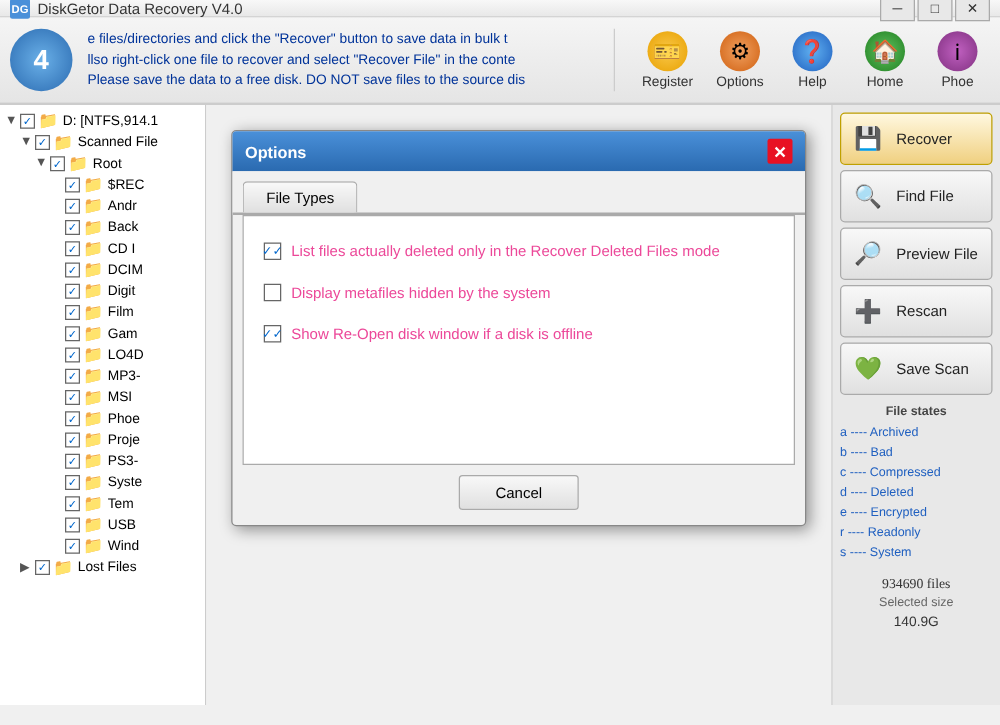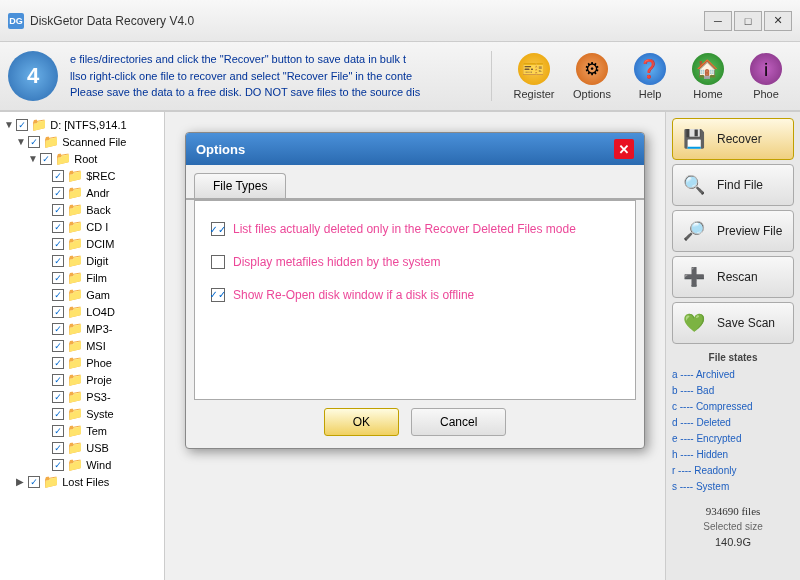--- a/index.html
+++ b/index.html
@@ -1,21 +1,21 @@
 <!DOCTYPE html>
 <html><head>
   <meta charset="utf-8">
   <style>
     * { box-sizing: border-box; margin: 0; padding: 0; }
     body { font-family: 'Segoe UI', Tahoma, Geneva, Verdana, sans-serif; font-size: 12px; background: #f0f0f0; width: 800px; height: 580px; overflow: hidden; }
 
     
     .titlebar {
       background: linear-gradient(to bottom, #f8f8f8, #e8e8e8);
-      height: 42px;
+      height: 14px;
       display: flex;
       align-items: center;
       padding: 0 8px;
       border-bottom: 1px solid #ccc;
       justify-content: space-between;
     }
     .titlebar-left { display: flex; align-items: center; gap: 6px; font-size: 12px; color: #333; }
     .titlebar-icon { width: 16px; height: 16px; background: #4a90d9; border-radius: 2px; display: flex; align-items: center; justify-content: center; color: white; font-size: 9px; font-weight: bold; }
     .titlebar-controls { display: flex; gap: 2px; }
     .titlebar-btn { width: 28px; height: 20px; background: #e8e8e8; border: 1px solid #aaa; display: flex; align-items: center; justify-content: center; cursor: pointer; font-size: 11px; color: #333; }
@@ -432,21 +432,20 @@
           <div class="checkbox-row">
             <div class="checkbox-input"></div>
             <span class="checkbox-label">Display metafiles hidden by the system</span>
           </div>
           <div class="checkbox-row">
             <div class="checkbox-input checked">✓</div>
             <span class="checkbox-label">Show Re-Open disk window if a disk is offline</span>
           </div>
         </div>
         <div class="modal-footer">
-          <button class="modal-btn ok">OK</button>
           <button class="modal-btn cancel">Cancel</button>
         </div>
       </div>
     </div>
   </div>
 
   <div class="right-panel">
     <div class="action-btn highlighted">
       <div class="btn-icon icon-recover">💾</div>
       <span>Recover</span>
@@ -468,21 +467,20 @@
       <span>Save Scan</span>
     </div>
 
     <div class="file-states">
       <div class="states-title">File states</div>
       <div class="state-line">a ---- Archived</div>
       <div class="state-line">b ---- Bad</div>
       <div class="state-line">c ---- Compressed</div>
       <div class="state-line">d ---- Deleted</div>
       <div class="state-line">e ---- Encrypted</div>
-      <div class="state-line">h ---- Hidden</div>
       <div class="state-line">r ---- Readonly</div>
       <div class="state-line">s ---- System</div>
     </div>
     <div class="files-count">934690 files</div>
     <div class="selected-label">Selected size</div>
     <div class="selected-size">140.9G</div>
   </div>
 </div>
 
 </body></html>

